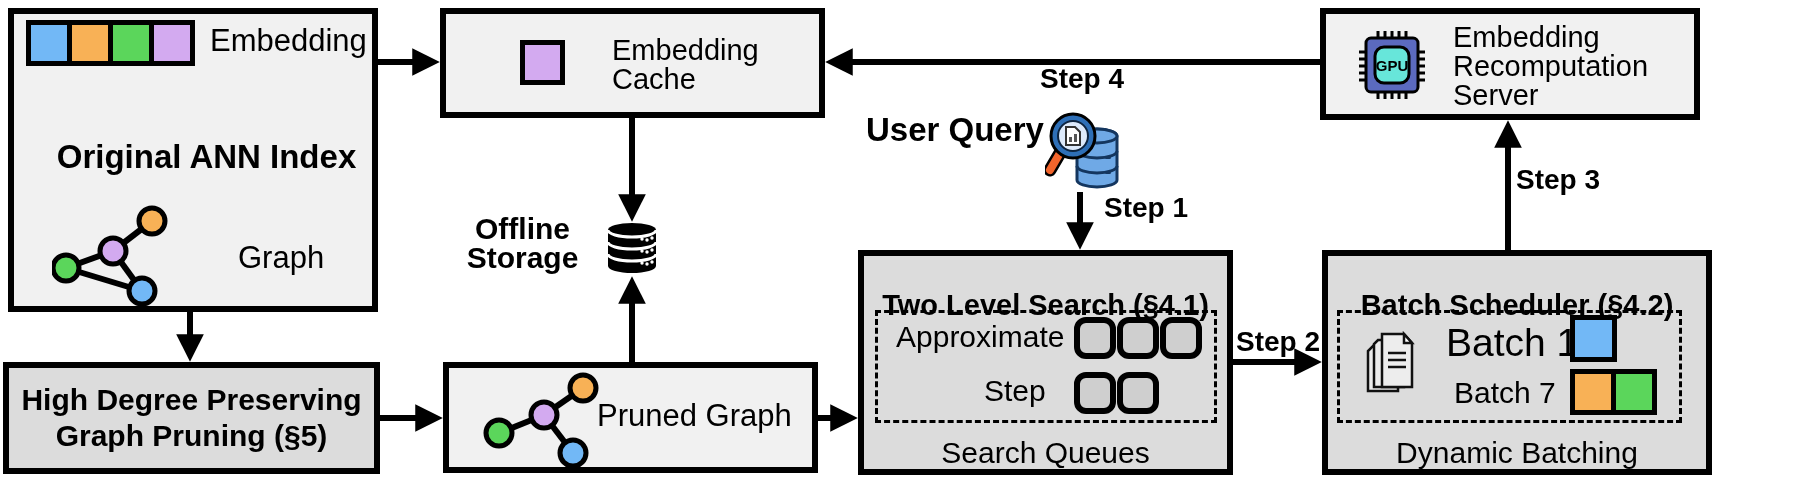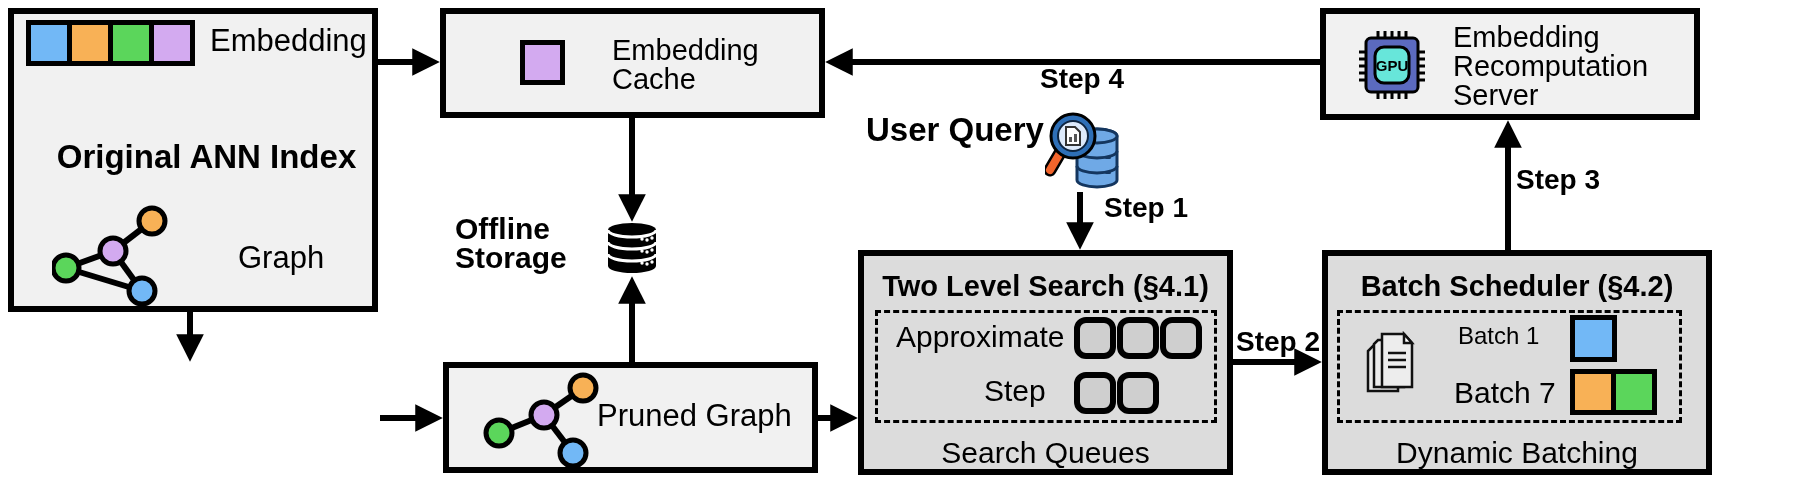--- a/index.html
+++ b/index.html
@@ -9,21 +9,21 @@
   }
   #arrow-layer{position:absolute;left:0;top:0;width:1817px;height:481px;}
   .arrow{stroke:#000;stroke-width:6;fill:none;}
   .box{position:absolute;border:6px solid #000;box-sizing:border-box;}
   .light{background:#f1f1f1;}
   .dark{background:#dcdcdc;}
   .abs{position:absolute;}
   .lbl{font-size:31px;line-height:1.05;white-space:nowrap;}
   .pre{white-space:pre-line;}
   .bold{font-weight:bold;}
-  .boxtitle{position:absolute;left:0;right:0;text-align:center;font-weight:bold;font-size:29px;white-space:nowrap;}
+  .boxtitle{position:absolute;left:0;right:0;text-align:center;font-weight:bold;font-size:29px;white-space:nowrap;margin-top:19px;}
   .footerlbl{position:absolute;left:0;right:0;text-align:center;font-size:30px;}
   .steplbl{position:absolute;font-weight:bold;font-size:28px;white-space:nowrap;}
   .dashed{position:absolute;border:3px dashed #000;box-sizing:border-box;}
   
   .strip{position:absolute;display:flex;}
   .stripcell{width:36px;height:36px;border:5px solid #000;}
   .stripcell + .stripcell{margin-left:-5px;}
   
   .cachesq{position:absolute;width:35px;height:35px;border:5px solid #000;}
   
@@ -88,21 +88,21 @@
     </svg>
     <div class="abs lbl" style="left:224px;top:228px;">Graph</div>
   </div>
 
   <div class="box light" style="left:440px;top:8px;width:385px;height:110px;">
     <div class="cachesq" style="left: 74px; top: 26px; background-color: rgb(211, 170, 240);"></div>
     <div class="abs lbl pre" style="left:166px;top:22px;font-size:29px;line-height:1.0;white-space:pre-line;">Embedding
 Cache</div>
   </div>
 
-  <div class="abs lbl pre bold" style="left:455px;top:215px;width:135px;text-align:left;font-size:30px;line-height:0.95;white-space:pre-line;">Offline
+  <div class="abs lbl pre bold" style="left:455px;top:215px;width:135px;text-align:center;font-size:30px;line-height:0.95;white-space:pre-line;">Offline
 Storage</div>
   <svg class="abs" style="left:606px;top:220px;" width="52" height="56">
     <path d="M2,10 a24,7 0 0 1 48,0 V46 a24,7 0 0 1 -48,0 z" fill="#000"></path>
     <path d="M2,10 a24,7 0 0 0 48,0" fill="none" stroke="#fff" stroke-width="3"></path>
     <path d="M2,22 a24,7 0 0 0 48,0" fill="none" stroke="#fff" stroke-width="3"></path>
     <path d="M2,34 a24,7 0 0 0 48,0" fill="none" stroke="#fff" stroke-width="3"></path>
     <g fill="#fff">
       <circle cx="36" cy="19" r="1.7"></circle>
         <circle cx="41" cy="20" r="1.7"></circle>
         <circle cx="46" cy="18" r="1.7"></circle>
@@ -201,31 +201,35 @@
           <path d="M12,9 h26 v47 h-30 v-43 z"></path>
           <path d="M16,3 h22 l8,9 v44 h-30 z"></path>
           <path d="M38,3 v9 h8 z" fill="#fff"></path>
         </g>
         <g stroke="#111" stroke-width="2.5">
           <line x1="22" y1="22" x2="40" y2="22"></line>
           <line x1="22" y1="29" x2="40" y2="29"></line>
           <line x1="22" y1="36" x2="40" y2="36"></line>
         </g>
       </svg>
-      <div class="abs lbl" style="left:118px;top:10px;font-size:24px;">Batch 1</div>
+      <div class="abs lbl" style="left:106px;top:10px;font-size:39px;">Batch 1</div>
       <div class="abs batchsq" style="left: 230px; top: 2px; background-color: rgb(114, 184, 246);"></div>
       <div class="abs lbl" style="left:114px;top:64px;font-size:30px;">Batch 7</div>
       <div class="batchpair" style="left:230px;top:56px;">
         <div class="batchsq" style="background-color: rgb(248, 177, 86);"></div>
         <div class="batchsq" style="background-color: rgb(91, 214, 91);"></div>
       </div>
     </div>
     <div class="footerlbl" style="top:180px;">Dynamic Batching</div>
   </div>
 
+  <div class="box dark" style="left:3px;top:362px;width:377px;height:112px;display:flex;align-items:center;justify-content:center;">
+    <div class="lbl pre bold" style="text-align:center;font-size:30px;line-height:1.2;white-space:pre-line;">High Degree Preserving
+Graph Pruning (§5)</div>
+  </div>
 
   <div class="box light" style="left:443px;top:362px;width:375px;height:111px;">
     <svg class="abs" style="left:20px;top:2px;" width="140" height="98">
       <g stroke="#000" stroke-width="6">
         <line x1="75" y1="45" x2="114" y2="18"></line>
         <line x1="75" y1="45" x2="30" y2="63"></line>
         <line x1="75" y1="45" x2="104" y2="83"></line>
       </g>
       <g stroke="#000" stroke-width="5">
         <circle cx="114" cy="18" r="13" fill="#f8b156"></circle>

